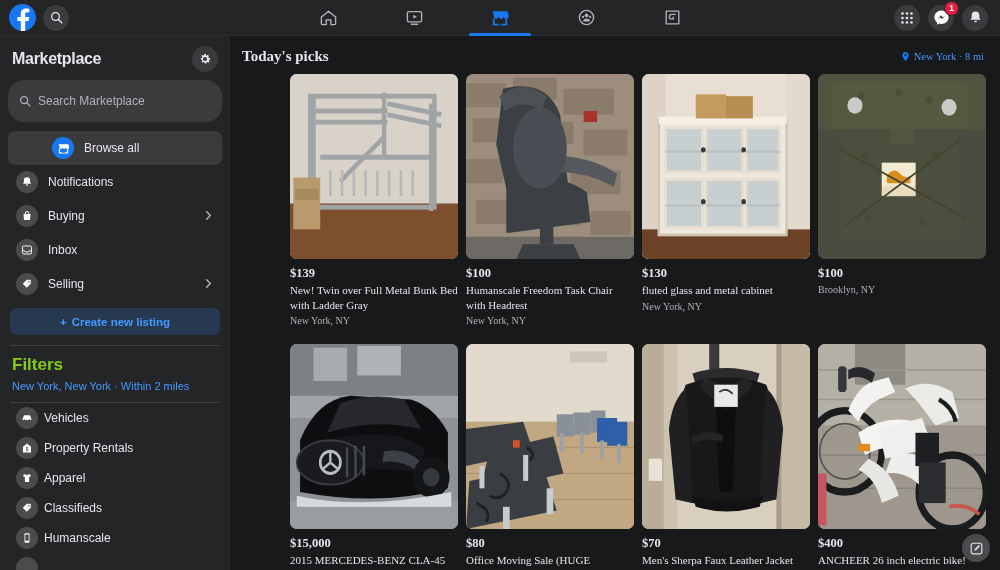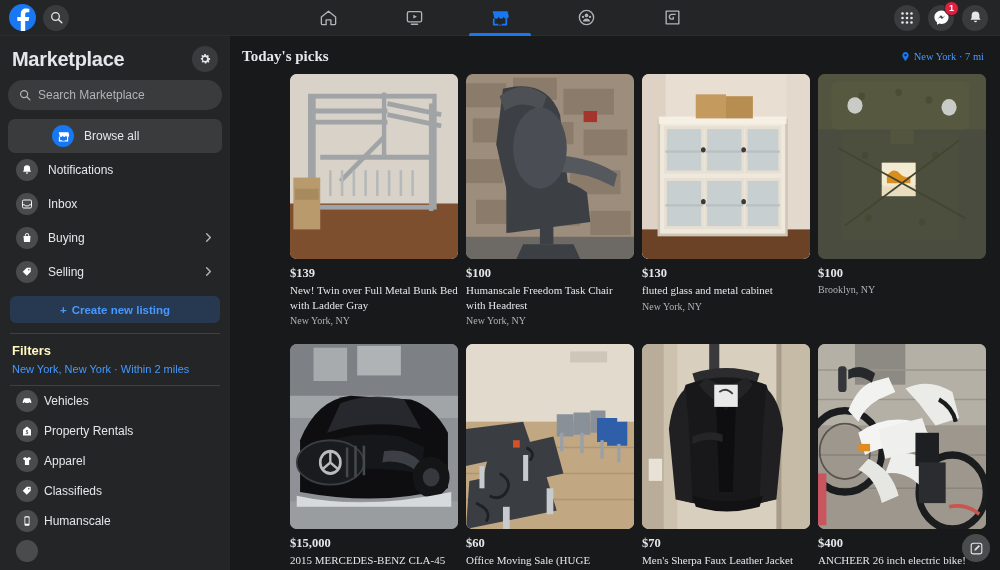--- a/index.html
+++ b/index.html
@@ -69,27 +69,27 @@
     width: 230px; flex: 0 0 230px;
     background: #242526;
     padding: 0 8px;
     overflow: hidden;
     position: relative;
   }
   .sb-title-row {
     display: flex; align-items: center; justify-content: space-between;
     padding: 10px 4px 8px 4px;
   }
-  .sb-title { font-size: 20px; font-weight: 700; color: #e4e6eb; letter-spacing: -0.3px; }
+  .sb-title { font-size: 16px; font-weight: 700; color: #e4e6eb; letter-spacing: -0.3px; }
   .gear-btn {
     width: 26px; height: 26px; border-radius: 50%;
     background: #3a3b3c; display: flex; align-items: center; justify-content: center;
   }
   .sb-search {
-    height: 30px; border-radius: 16px; background: #3a3b3c;
+    height: 42px; border-radius: 16px; background: #3a3b3c;
     display: flex; align-items: center; gap: 7px; padding: 0 11px;
     margin-bottom: 9px;
   }
   .sb-search-text { font-size: 12px; color: #b0b3b8; }
 
   .sb-item {
     height: 34px; border-radius: 7px;
     display: flex; align-items: center; gap: 10px; padding: 0 8px;
     position: relative;
   }
@@ -106,21 +106,21 @@
   .create-btn {
     margin: 7px 2px 0 2px; height: 27px; border-radius: 6px;
     background: #263951;
     display: flex; align-items: center; justify-content: center; gap: 5px;
   }
   .create-btn-text { color: #4599ff; font-size: 11.5px; font-weight: 600; }
 
   .divider { height: 1px; background: #3e4042; margin: 10px 2px 0 2px; }
 
   .sec-head {
-    font-size: 13px; font-weight: 700; color: #fef9c3;
+    font-size: 17px; font-weight: 700; color: #84cc16;
     padding: 9px 4px 5px 4px;
   }
   .filter-link {
     font-size: 11px; color: #4599ff; padding: 0 4px 0 4px;
   }
   .cat-item {
     height: 30px; display: flex; align-items: center; gap: 6px; padding: 0 8px;
     border-radius: 7px;
   }
 
@@ -289,40 +289,40 @@
             <path d="M12 2.5a6.2 6.2 0 0 0-6.2 6.2v3.5L4 15.6h16l-1.8-3.4V8.7A6.2 6.2 0 0 0 12 2.5z" fill="#fff"></path>
             <path d="M9.6 17.2a2.4 2.4 0 0 0 4.8 0z" fill="#fff"></path>
           </svg>
         </span>
         <span class="sb-label">Notifications</span>
       </div>
 
       <div class="sb-item">
         <span class="sb-icon">
           <svg width="12" height="12" viewBox="0 0 24 24">
-            <rect x="3" y="4" width="18" height="16" rx="2.5" fill="none" stroke="#fff" stroke-width="1.9"></rect>
-            <path d="M3 13.5h4.2l1.3 2.3h7l1.3-2.3H21" fill="none" stroke="#fff" stroke-width="1.9" stroke-linejoin="round"></path>
-          </svg>
-        </span>
-        <span class="sb-label">Inbox</span>
-      </div>
-
-      <div class="sb-item">
-        <span class="sb-icon">
-          <svg width="12" height="12" viewBox="0 0 24 24">
             <path d="M5 8h14l-1 12H6z" fill="#fff"></path>
             <path d="M8.6 8V6.4a3.4 3.4 0 0 1 6.8 0V8" fill="none" stroke="#fff" stroke-width="1.9"></path>
           </svg>
         </span>
         <span class="sb-label">Buying</span>
         <span class="chev">
           <svg width="11" height="11" viewBox="0 0 12 12">
               <path d="M4 2l4 4-4 4" fill="none" stroke="#b0b3b8" stroke-width="1.6" stroke-linecap="round" stroke-linejoin="round"></path>
             </svg>
         </span>
+      </div>
+
+      <div class="sb-item">
+        <span class="sb-icon">
+          <svg width="12" height="12" viewBox="0 0 24 24">
+            <rect x="3" y="4" width="18" height="16" rx="2.5" fill="none" stroke="#fff" stroke-width="1.9"></rect>
+            <path d="M3 13.5h4.2l1.3 2.3h7l1.3-2.3H21" fill="none" stroke="#fff" stroke-width="1.9" stroke-linejoin="round"></path>
+          </svg>
+        </span>
+        <span class="sb-label">Inbox</span>
       </div>
 
       <div class="sb-item">
         <span class="sb-icon">
           <svg width="12" height="12" viewBox="0 0 24 24">
             <path d="M3.5 11.5l8-8h8v8l-8 8z" fill="#fff"></path>
             <circle cx="15.6" cy="7.6" r="1.5" fill="#4a4b4c"></circle>
           </svg>
         </span>
         <span class="sb-label">Selling</span>
@@ -407,21 +407,21 @@
 
     <div class="main">
 
       <div class="main-head">
         <div class="main-title">Today's picks</div>
         <div class="loc-row">
           <svg width="11" height="11" viewBox="0 0 24 24">
             <path d="M12 2.2c-3.8 0-6.9 3-6.9 6.8 0 5 6.9 12.8 6.9 12.8s6.9-7.8 6.9-12.8c0-3.8-3.1-6.8-6.9-6.8z" fill="#1877f2"></path>
             <circle cx="12" cy="9" r="2.5" fill="#18191a"></circle>
           </svg>
-          <span class="loc-text">New York · 7 mi</span>
+          <span class="loc-text">New York · 8 mi</span>
         </div>
       </div>
 
       <div class="grid">
 
         <div class="card">
           <div class="thumb">
             <svg viewBox="0 0 100 100" preserveAspectRatio="none">
               <rect width="100" height="100" fill="#cfc9c0"></rect>
               <rect x="0" y="0" width="100" height="72" fill="#d8d2c8"></rect>
@@ -642,21 +642,21 @@
                   <rect x="48" y="78" width="4" height="14"></rect>
               </g>
               <g stroke="#1e2124" stroke-width="1.6" fill="none">
                 <path d="M20 70 q8 4 4 10 q-4 5 -10 2"></path>
                 <path d="M6 86 q10 4 6 10"></path>
                 <path d="M36 56 q6 3 2 7"></path>
               </g>
               <rect x="28" y="52" width="4" height="4" fill="#d4512a"></rect>
             </svg>
           </div>
-          <div class="price">$60</div>
+          <div class="price">$80</div>
           <div class="ptitle">Office Moving Sale (HUGE DISCOUNTS)</div>
 
         </div>
 
         <div class="card">
           <div class="thumb">
             <svg viewBox="0 0 100 100" preserveAspectRatio="none">
               <rect width="100" height="100" fill="#d9cfbe"></rect>
               <rect x="0" y="0" width="13" height="100" fill="#b9ad99"></rect>
               <rect x="13" y="0" width="8" height="100" fill="#cdc2ae"></rect>

